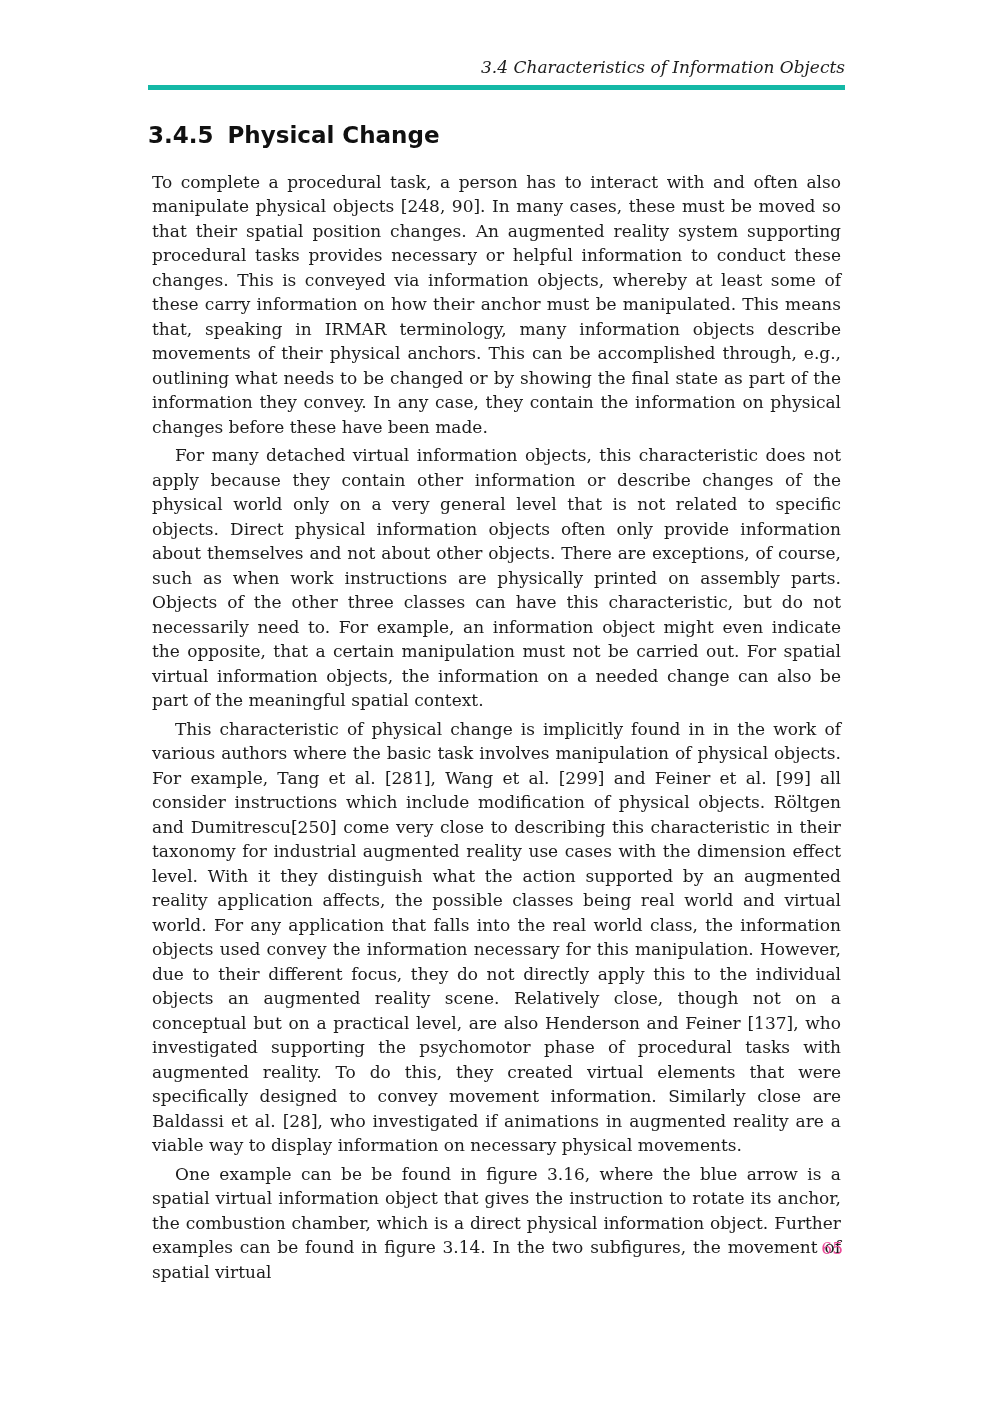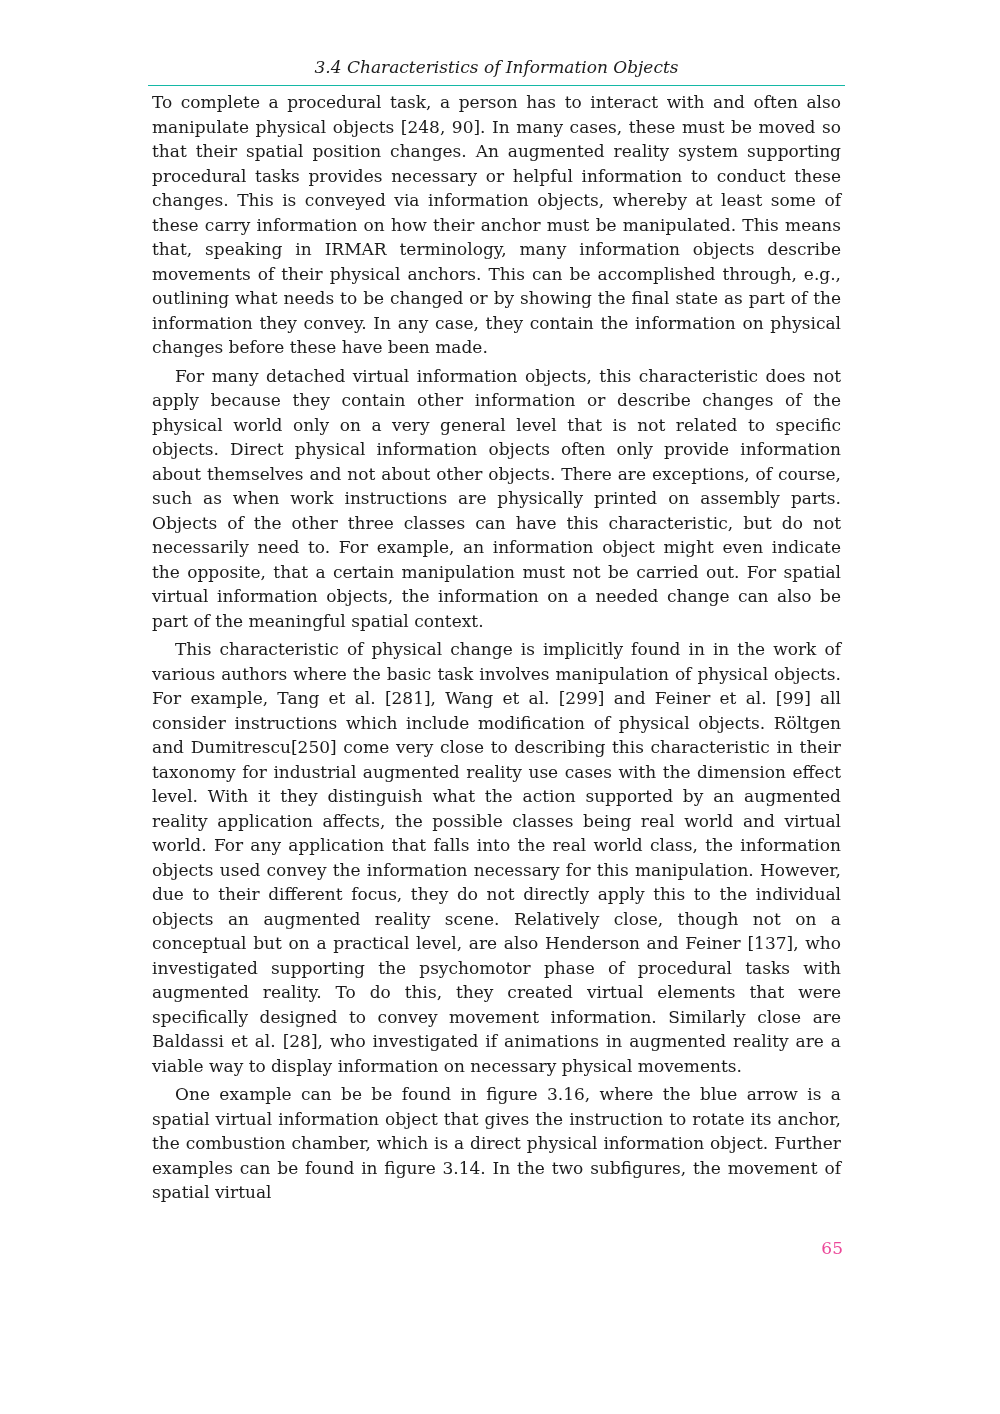--- a/index.html
+++ b/index.html
@@ -11,27 +11,27 @@
     position: relative;
     width: 1000px;
     height: 1414px;
     background: #ffffff;
     box-sizing: border-box;
     padding: 57px 155px 0 148px;
     color: #1c1c1c;
     font-family: "DejaVu Serif", serif;
   }
   .running-header {
-    text-align: center;
+    text-align: right;
     font-style: italic;
     font-size: 17px;
     line-height: 1.2;
     color: #1c1c1c;
     padding-bottom: 8px;
-    border-bottom: 1px solid #14b8a6;
+    border-bottom: 5px solid #14b8a6;
   }
   .section-heading {
     margin: 32px 0 21px 0;
     font-family: "DejaVu Sans", sans-serif;
     font-weight: 700;
     font-size: 23px;
     line-height: 1.15;
     color: #111111;
   }
   .section-heading .sec-num {
@@ -59,20 +59,23 @@
 </style>
 </head>
 <body>
 
 <div class="page">
 
   <div class="running-header">
     <span>3.4 Characteristics of Information Objects</span>
   </div>
 
+  <h2 class="section-heading">
+    <span class="sec-num">3.4.5</span><span>Physical Change</span>
+  </h2>
 
   <div class="body-text">
     <p class="noindent">To complete a procedural task, a person has to interact with and often also manipulate physical objects [248, 90]. In many cases, these must be moved so that their spatial position changes. An augmented reality system supporting procedural tasks provides necessary or helpful information to conduct these changes. This is conveyed via information objects, whereby at least some of these carry information on how their anchor must be manipulated. This means that, speaking in IRMAR terminology, many information objects describe movements of their physical anchors. This can be accomplished through, e.g., outlining what needs to be changed or by showing the final state as part of the information they convey. In any case, they contain the information on physical changes before these have been made.</p>
     <p>For many detached virtual information objects, this characteristic does not apply because they contain other information or describe changes of the physical world only on a very general level that is not related to specific objects. Direct physical information objects often only provide information about themselves and not about other objects. There are exceptions, of course, such as when work instructions are physically printed on assembly parts. Objects of the other three classes can have this characteristic, but do not necessarily need to. For example, an information object might even indicate the opposite, that a certain manipulation must not be carried out. For spatial virtual information objects, the information on a needed change can also be part of the meaningful spatial context.</p>
     <p>This characteristic of physical change is implicitly found in in the work of various authors where the basic task involves manipulation of physical objects. For example, Tang et al. [281], Wang et al. [299] and Feiner et al. [99] all consider instructions which include modification of physical objects. Röltgen and Dumitrescu[250] come very close to describing this characteristic in their taxonomy for industrial augmented reality use cases with the dimension effect level. With it they distinguish what the action supported by an augmented reality application affects, the possible classes being real world and virtual world. For any application that falls into the real world class, the information objects used convey the information necessary for this manipulation. However, due to their different focus, they do not directly apply this to the individual objects an augmented reality scene. Relatively close, though not on a conceptual but on a practical level, are also Henderson and Feiner [137], who investigated supporting the psychomotor phase of procedural tasks with augmented reality. To do this, they created virtual elements that were specifically designed to convey movement information. Similarly close are Baldassi et al. [28], who investigated if animations in augmented reality are a viable way to display information on necessary physical movements.</p>
     <p>One example can be be found in figure 3.16, where the blue arrow is a spatial virtual information object that gives the instruction to rotate its anchor, the combustion chamber, which is a direct physical information object. Further examples can be found in figure 3.14. In the two subfigures, the movement of spatial virtual</p>
   </div>
 
   <div class="page-number">65</div>
 

